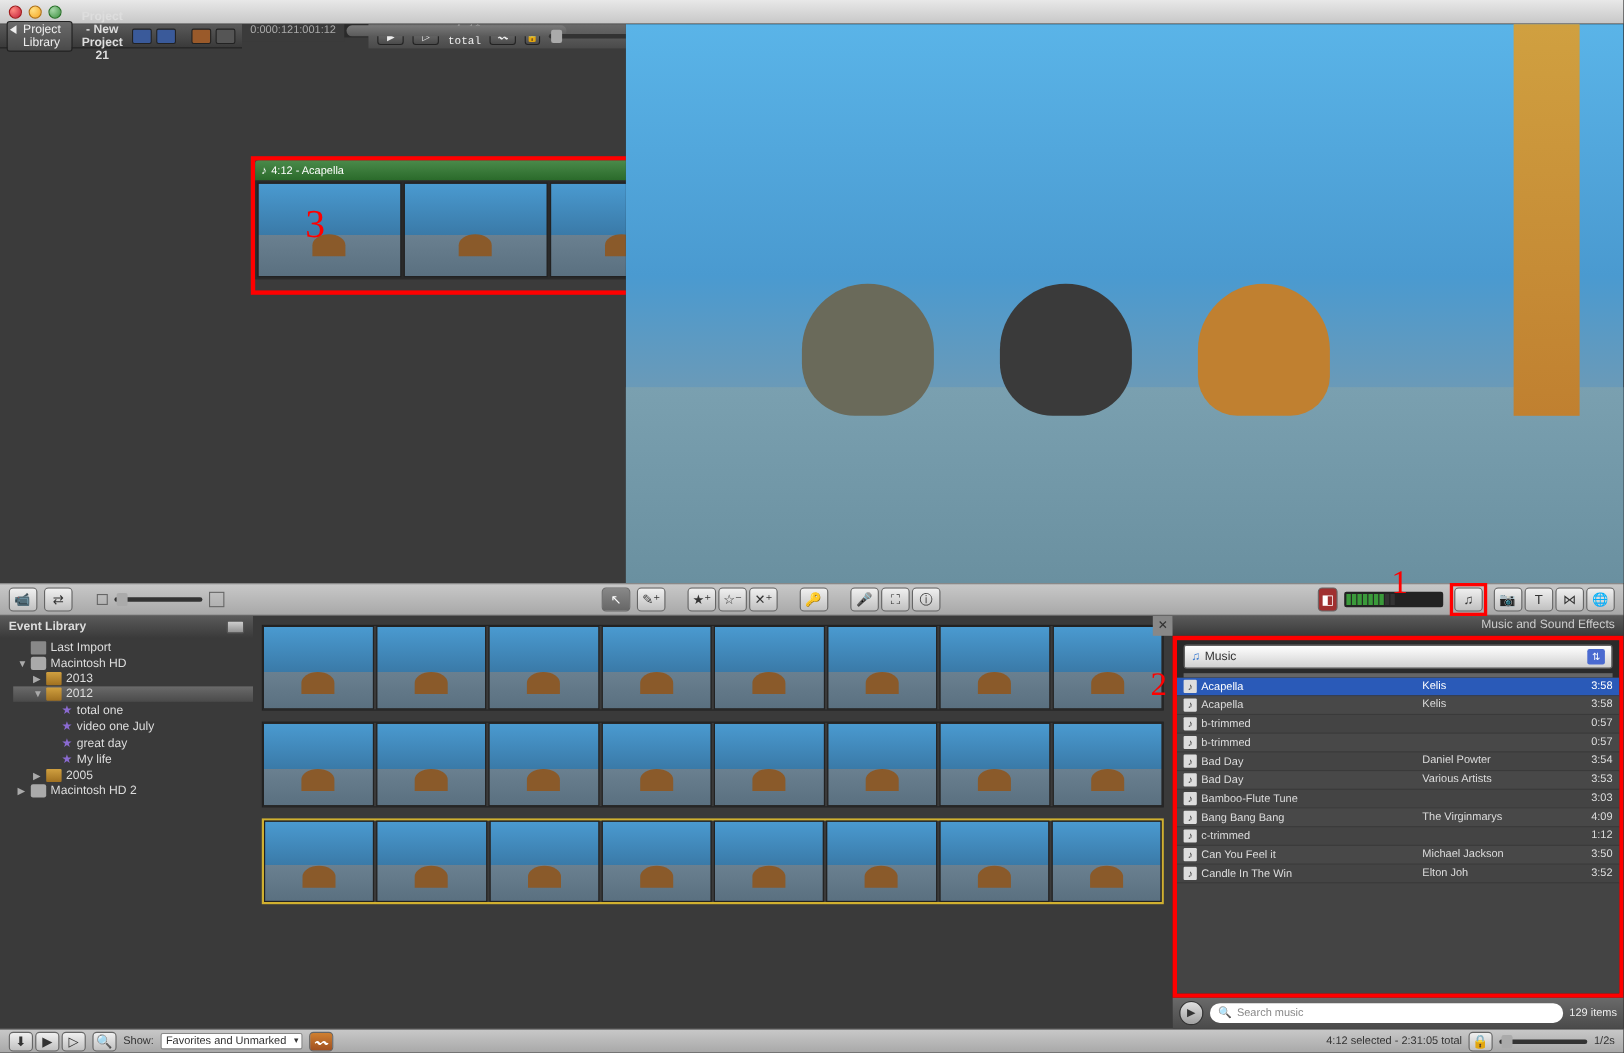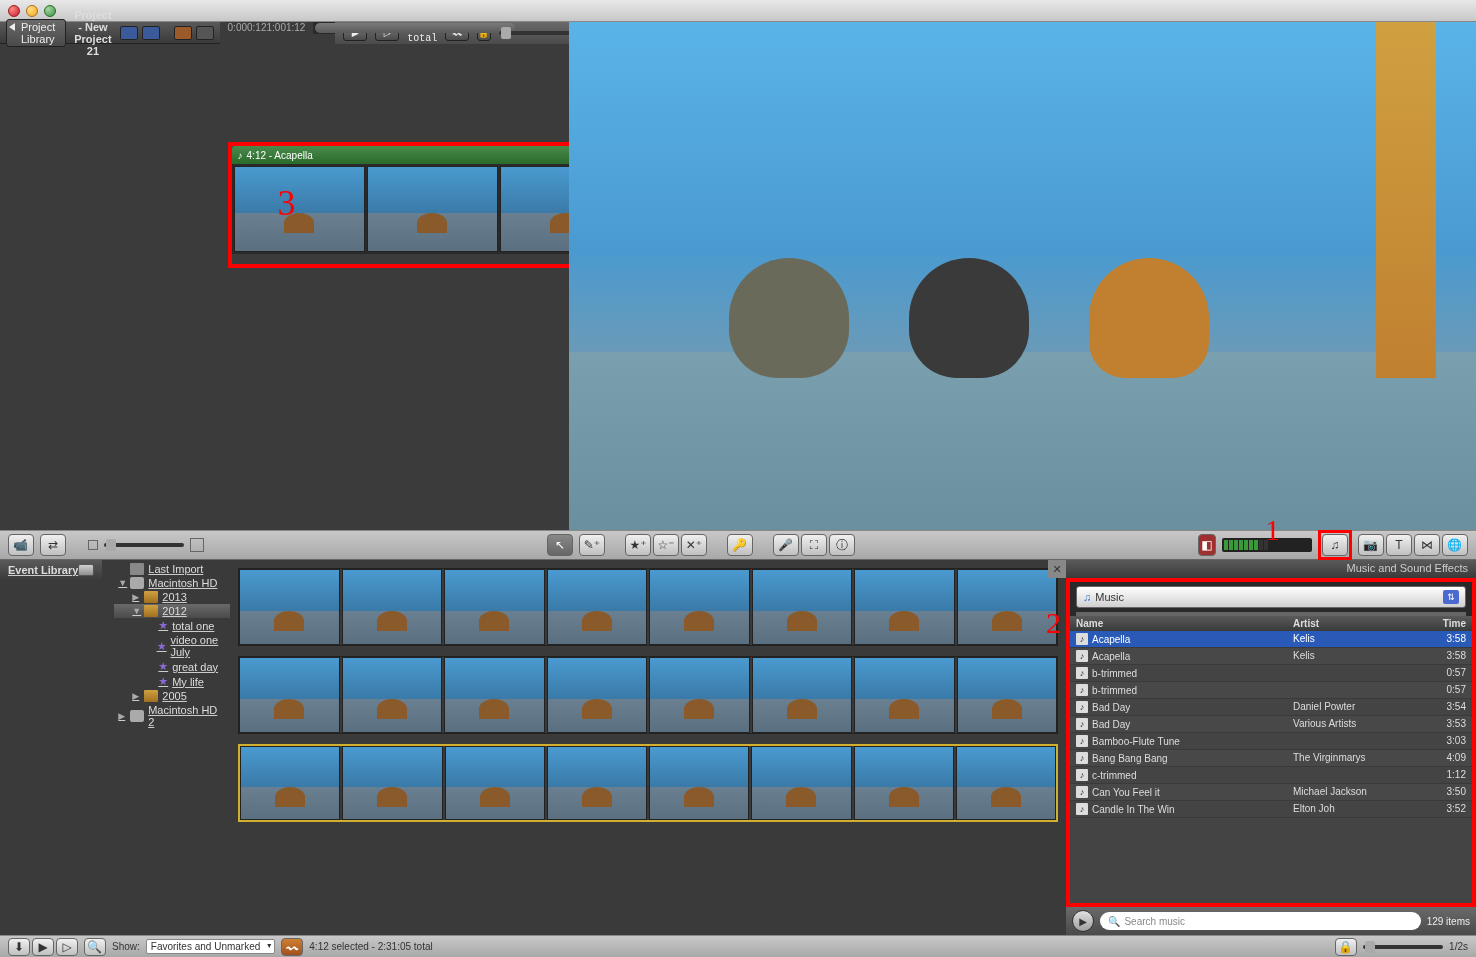--- a/index.html
+++ b/index.html
@@ -58,21 +58,21 @@
 .tb-btn { height: 22px; min-width: 26px; background: linear-gradient(#f0f0f0,#c0c0c0); border: 1px solid #666; border-radius: 4px; display: flex; align-items: center; justify-content: center; font-size: 12px; color: #333; }
 .tb-btn.dark { background: linear-gradient(#888,#666); color: #fff; }
 .tb-group { display: flex; gap: 2px; }
 .tb-spacer { flex: 1; }
 .audio-meter { width: 90px; height: 14px; background: #222; border-radius: 2px; display: flex; align-items: center; padding: 0 2px; gap: 1px; }
 .meter-seg { width: 4px; height: 10px; background: #3a9a3a; }
 .red-box { border: 3px solid #f00; padding: 1px; }
 
 
 .bottom { display: flex; height: 375px; }
-.event-pane { width: 230px; background: #3a3a3a; display: flex; flex-direction: row; text-decoration: underline; }
+.event-pane { width: 230px; background: #3a3a3a; display: flex; flex-direction: column; }
 .event-header { height: 20px; background: linear-gradient(#5a5a5a,#3a3a3a); display: flex; align-items: center; padding: 0 8px; color: #ddd; font-size: 11px; font-weight: bold; justify-content: space-between; }
 .event-tree { flex: 1; padding: 2px 0; overflow: auto; }
 .tree-item { display: flex; align-items: center; padding: 1px 4px; font-size: 11px; color: #ddd; gap: 4px; margin-left: 12px; }
 .tree-item.sel { background: linear-gradient(#6a6a6a,#4a4a4a); }
 .tree-indent-1 { padding-left: 18px; }
 .tree-indent-2 { padding-left: 32px; }
 .disclosure { width: 8px; color: #aaa; font-size: 9px; }
 .tree-icon { width: 14px; height: 12px; display: inline-block; }
 .ico-cam { background: #888; border-radius: 1px; }
 .ico-hd { background: #aaa; border-radius: 2px; }
@@ -103,21 +103,21 @@
 .music-footer { height: 28px; background: linear-gradient(#6a6a6a,#4a4a4a); display: flex; align-items: center; padding: 0 6px; gap: 6px; }
 .play-circle { width: 22px; height: 22px; border: 1px solid #333; border-radius: 50%; background: linear-gradient(#e0e0e0,#a0a0a0); display: flex; align-items: center; justify-content: center; font-size: 10px; color: #333; }
 .search-music { flex: 1; height: 18px; background: #fff; border-radius: 9px; display: flex; align-items: center; padding: 0 8px; color: #888; font-size: 10px; gap: 4px; }
 .item-count { color: #eee; font-size: 10px; }
 
 
 .statusbar { height: 22px; background: linear-gradient(#c8c8c8,#a8a8a8); border-top: 1px solid #888; display: flex; align-items: center; padding: 0 8px; gap: 6px; font-size: 10px; color: #333; }
 .statusbar .tb-btn { height: 18px; min-width: 22px; }
 .show-select { background: #fff; border: 1px solid #888; padding: 1px 14px 1px 4px; font-size: 10px; border-radius: 2px; position: relative; }
 .show-select::after { content: "▾"; position: absolute; right: 3px; top: 1px; font-size: 8px; }
-.status-center { flex: 1; text-align: left; }
+.status-center { flex: 1; text-align: right; }
 
 .hd-icon { width: 16px; height: 12px; background: linear-gradient(#d0d0d0,#909090); border-radius: 2px; border: 1px solid #555; }
 </style>
 </head>
 <body>
 
 <div class="titlebar">
   <div class="traffic">
     <span class="tl-red"></span>
     <span class="tl-yellow"></span>
@@ -339,25 +339,20 @@
     <div class="music-title">Music and Sound Effects</div>
     <div class="music-box">
       <div class="annot" style="left:-24px; top:24px; font-size:30px;">2</div>
       <div class="music-source">
         <span style="color:#3a7ad0">♫</span>
         <span>Music</span>
         <span class="arrows">⇅</span>
       </div>
       <div style="height:4px;background:#666;margin:0 6px"></div>
       <div class="music-table">
-        <div class="music-head">
-          <div class="col-name">Name</div>
-          <div class="col-artist">Artist</div>
-          <div class="col-time">Time</div>
-        </div>
         <div id="music-rows">
             <div class="music-row sel">
               <div class="col-name">
                 <span class="note-icon">♪</span>
                 <span>Acapella</span>
               </div>
               <div class="col-artist">Kelis</div>
               <div class="col-time">3:58</div>
             </div>
             <div class="music-row">

